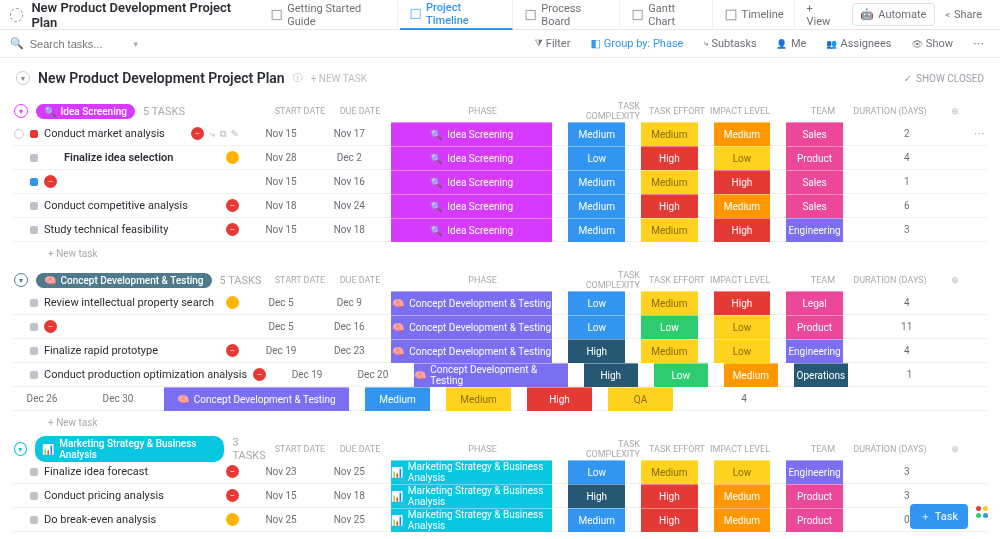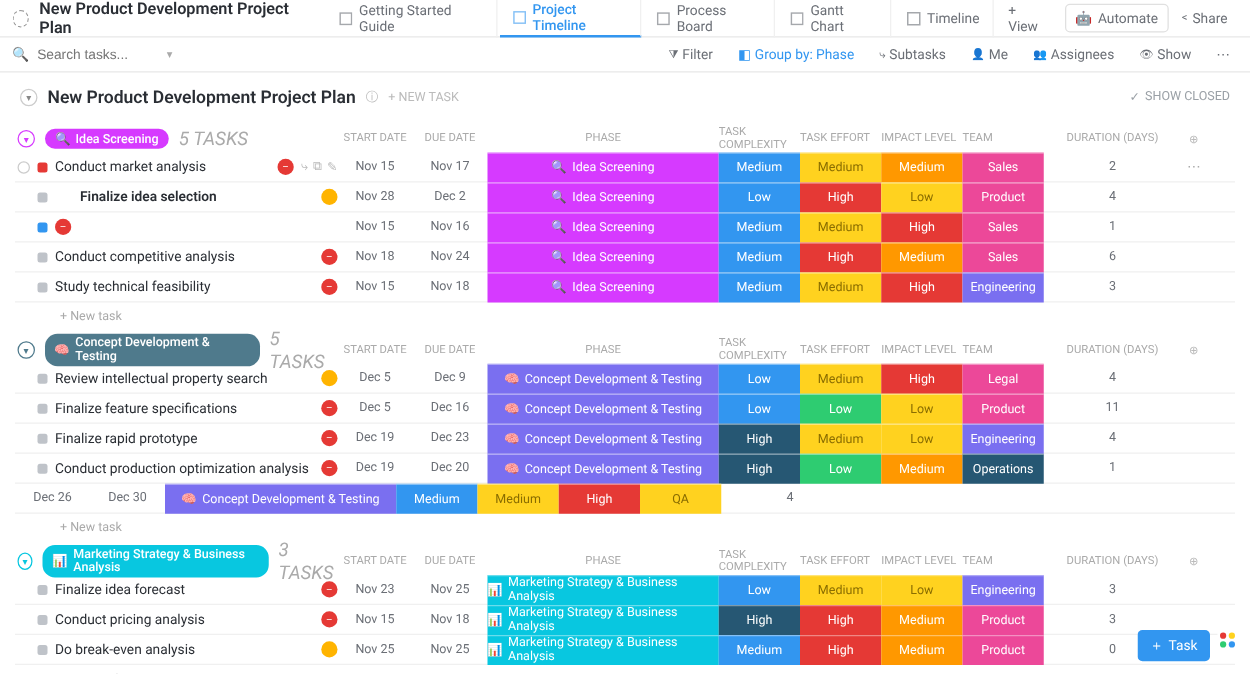--- a/index.html
+++ b/index.html
@@ -23,27 +23,27 @@
 .section-head .chev { width: 14px; height: 14px; border: 1px solid #ccc; border-radius: 50%; display: flex; align-items: center; justify-content: center; font-size: 8px; color: #888; cursor: pointer; }
 .section-head h1 { font-size: 14px; font-weight: 600; }
 .section-head .info { color: #bbb; font-size: 10px; }
 .section-head .newtask { color: #bbb; font-size: 10px; cursor: pointer; }
 .section-head .showclosed { margin-left: auto; color: #9aa0a6; font-size: 10px; cursor: pointer; display: flex; gap: 4px; }
 .group { margin: 6px 12px 10px; }
 .group-header-row { display: flex; align-items: center; font-size: 9px; color: #aaa; height: 22px; }
 .gh-left { display: flex; align-items: center; gap: 8px; width: 258px; padding-left: 2px; }
 .gh-left .chev { width: 14px; height: 14px; border-radius: 50%; border: 1px solid; display: flex; align-items: center; justify-content: center; font-size: 8px; cursor: pointer; }
 .gh-badge { display: inline-flex; align-items: center; gap: 4px; padding: 2px 8px; border-radius: 10px; color: #fff; font-size: 10px; font-weight: 500; cursor: pointer; }
-.gh-count { font-size: 15px; color: #aaa; font-style: italic; }
+.gh-count { font-size: 11px; color: #aaa; }
 .col-start, .col-due { width: 60px; text-align: center; }
 .col-phase { width: 185px; text-align: center; }
-.col-cx, .col-eff, .col-imp, .col-team { width: 65px; text-align: left; }
+.col-cx, .col-eff, .col-imp, .col-team { width: 65px; text-align: right; }
 .col-dur { width: 110px; text-align: center; }
 .col-plus { width: 20px; text-align: center; color: #bbb; cursor: pointer; }
-.task-row { display: flex; align-items: center; height: 24px; border-bottom: 1px solid #f0f0f0; font-size: 11px; }
+.task-row { display: flex; align-items: center; height: 24px; border-bottom: 1px solid #f0f0f0; font-size: 11px; gap: 16px; }
 .tr-left { display: flex; align-items: center; gap: 6px; width: 258px; padding-left: 18px; }
 .task-row .cb { width: 10px; height: 10px; border: 1px solid #ccc; border-radius: 50%; cursor: pointer; }
 .sq { width: 8px; height: 8px; border-radius: 2px; flex-shrink: 0; }
 .task-name { flex: 1; overflow: hidden; text-overflow: ellipsis; white-space: nowrap; }
 .task-name.bold { font-weight: 600; padding-left: 20px; }
 .badge-dot { width: 13px; height: 13px; border-radius: 50%; display: inline-flex; align-items: center; justify-content: center; font-size: 8px; color: #fff; flex-shrink: 0; }
 .hover-icons { display: flex; gap:4px; color: #bbb; }
 .hover-icons span { font-size: 10px; cursor: pointer; }
 .tr-date { width: 60px; text-align: center; color: #6b6f76; font-size: 10px; }
 .cell { height: 24px; display: flex; align-items: center; justify-content: center; color: #fff; font-size: 10px; border-top: 1px solid rgba(255,255,255,.4); cursor: pointer; }
@@ -316,21 +316,20 @@
       <div class="cell cell-sm" style="background:#ffd21f;color:#8a6d00">Medium</div>
       <div class="cell cell-sm" style="background:#e53935;">High</div>
       <div class="cell cell-sm" style="background:#ec4899;">Legal</div>
       <div class="tr-dur">4</div>
       <div class="tr-more"></div>
     </div>
       <div class="task-row">
       <div class="tr-left">
 
         <div class="sq" style="background:#bfc3c9"></div>
-        <span class="task-name ">Finalize feature specifications</span>
         <span class="badge-dot" style="background:#e53935">–</span>
 
       </div>
       <div class="tr-date">Dec 5</div>
       <div class="tr-date">Dec 16</div>
       <div class="cell cell-phase" style="background:#7a6ff0">
           <span>🧠</span>
           <span>Concept Development &amp; Testing</span>
         </div>
       <div class="cell cell-sm" style="background:#3296f0">Low</div>

